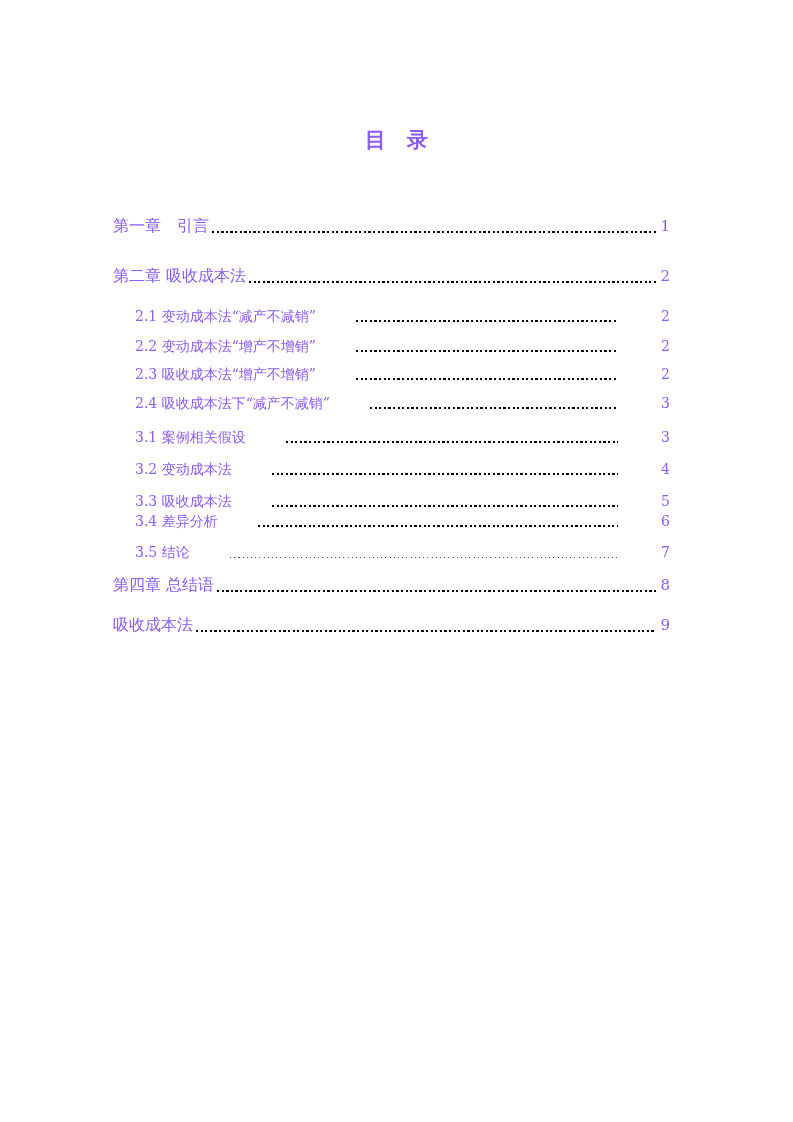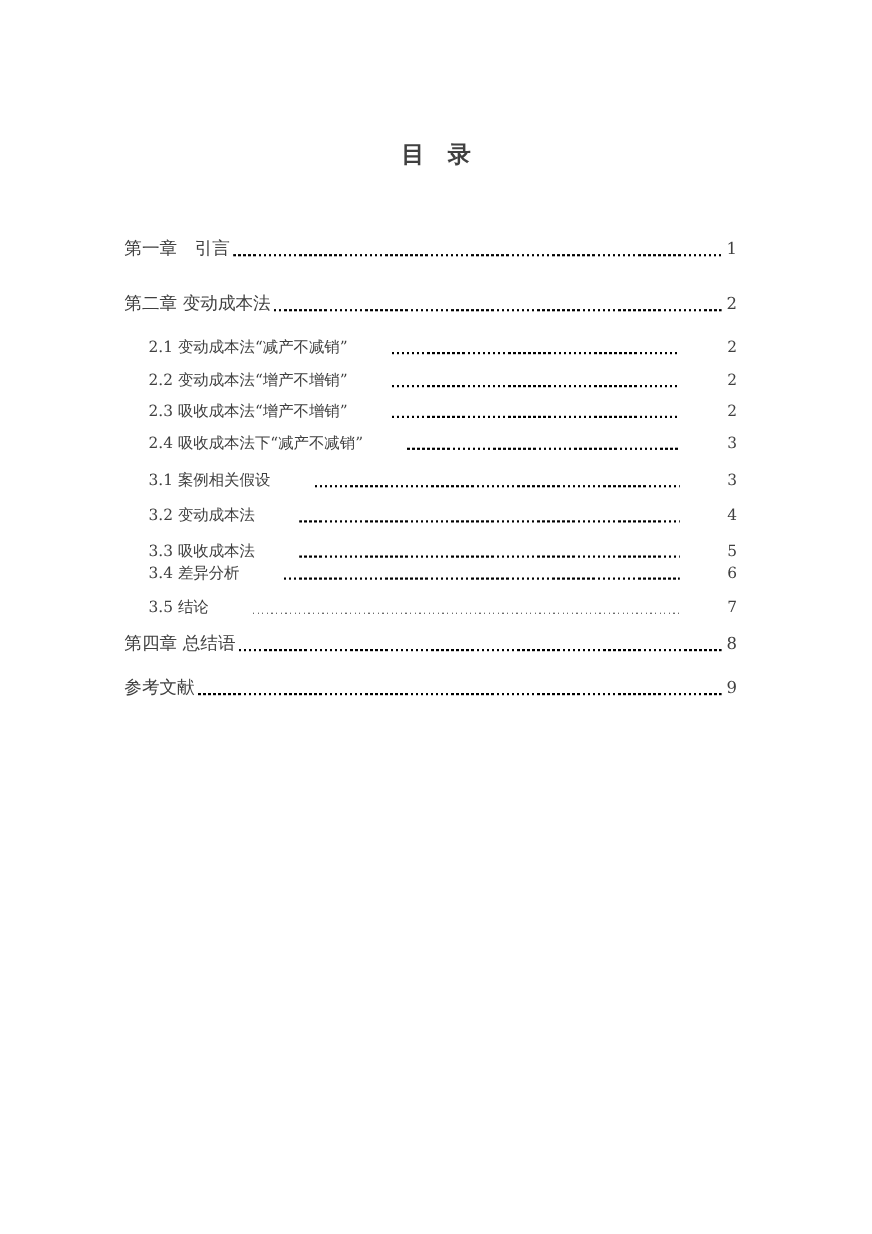--- a/index.html
+++ b/index.html
@@ -1,21 +1,21 @@
 <!DOCTYPE html>
 <html><head>
 <meta charset="utf-8">
 <style>
   html, body { margin: 0; padding: 0; background: #ffffff; }
   .doc-page {
     position: relative;
     width: 793px;
     height: 1122px;
     background: #ffffff;
-    color: #404040;
+    color: #8b5cf6;
     font-family: "DejaVu Serif", "Liberation Serif", serif;
     overflow: hidden;
     box-sizing: border-box;
   }
   .toc-title {
     margin: 128px 0 0 0;
     padding: 0;
     text-align: center;
     font-size: 21px;
     line-height: 24px;
@@ -62,21 +62,21 @@
 
   <div class="toc-list">
 
     <div class="row lvl1" style="margin-top:63px">
       <span class="txt">第一章　引言</span>
       <span class="leader bold-leader"></span>
       <span class="page-num">1</span>
     </div>
 
     <div class="row lvl1" style="margin-top:28px">
-      <span class="txt">第二章 变动成本法</span>
+      <span class="txt">第二章 吸收成本法</span>
       <span class="leader bold-leader"></span>
       <span class="page-num">2</span>
     </div>
 
     <div class="row lvl2" style="margin-top:19px">
       <span class="txt">2.1 变动成本法“减产不减销”</span>
       <span class="leader bold-leader"></span>
       <span class="page-num">2</span>
     </div>
 
@@ -129,19 +129,19 @@
       <span class="page-num">7</span>
     </div>
 
     <div class="row lvl1" style="margin-top:12px">
       <span class="txt">第四章 总结语</span>
       <span class="leader bold-leader"></span>
       <span class="page-num">8</span>
     </div>
 
     <div class="row lvl1" style="margin-top:18px">
-      <span class="txt">参考文献</span>
+      <span class="txt">吸收成本法</span>
       <span class="leader bold-leader"></span>
       <span class="page-num">9</span>
     </div>
 
   </div>
 </div>
 
 </body></html>

